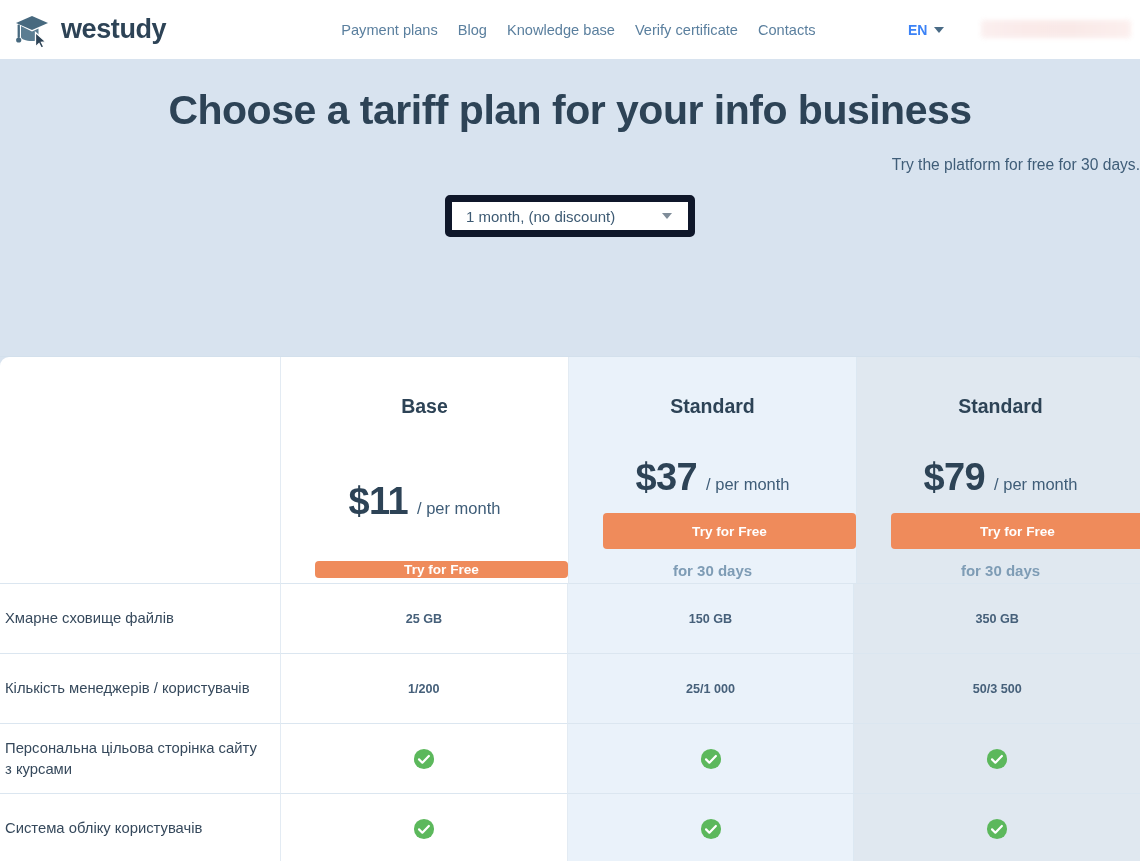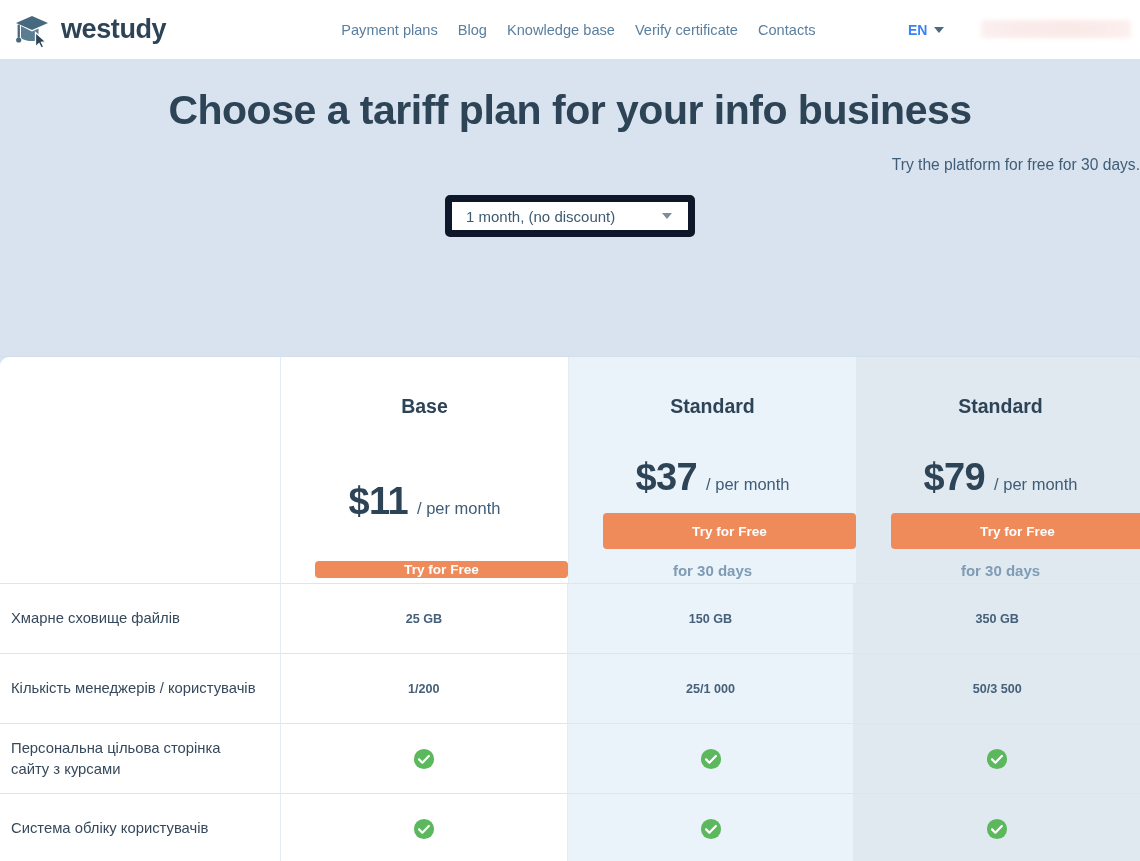--- a/index.html
+++ b/index.html
@@ -135,21 +135,21 @@
   }
   .trow { display: flex; width: 1140px; }
 
   .cell-feature {
     width: 281px;
     flex: 0 0 281px;
     background: #ffffff;
     border-right: 1px solid #e3ebf3;
     border-bottom: 1px solid #dbe6f0;
     display: flex; align-items: center;
-    padding: 0 18px 0 11px;
+    padding: 0 18px 0 5px;
     font-size: 14.8px;
     color: #36495c;
     line-height: 1.38;
   }
   .cell-plan {
     flex: 1 1 0;
     border-bottom: 1px solid #dbe6f0;
     display: flex; align-items: center; justify-content: center;
     font-size: 12.6px;
     font-weight: 700;

